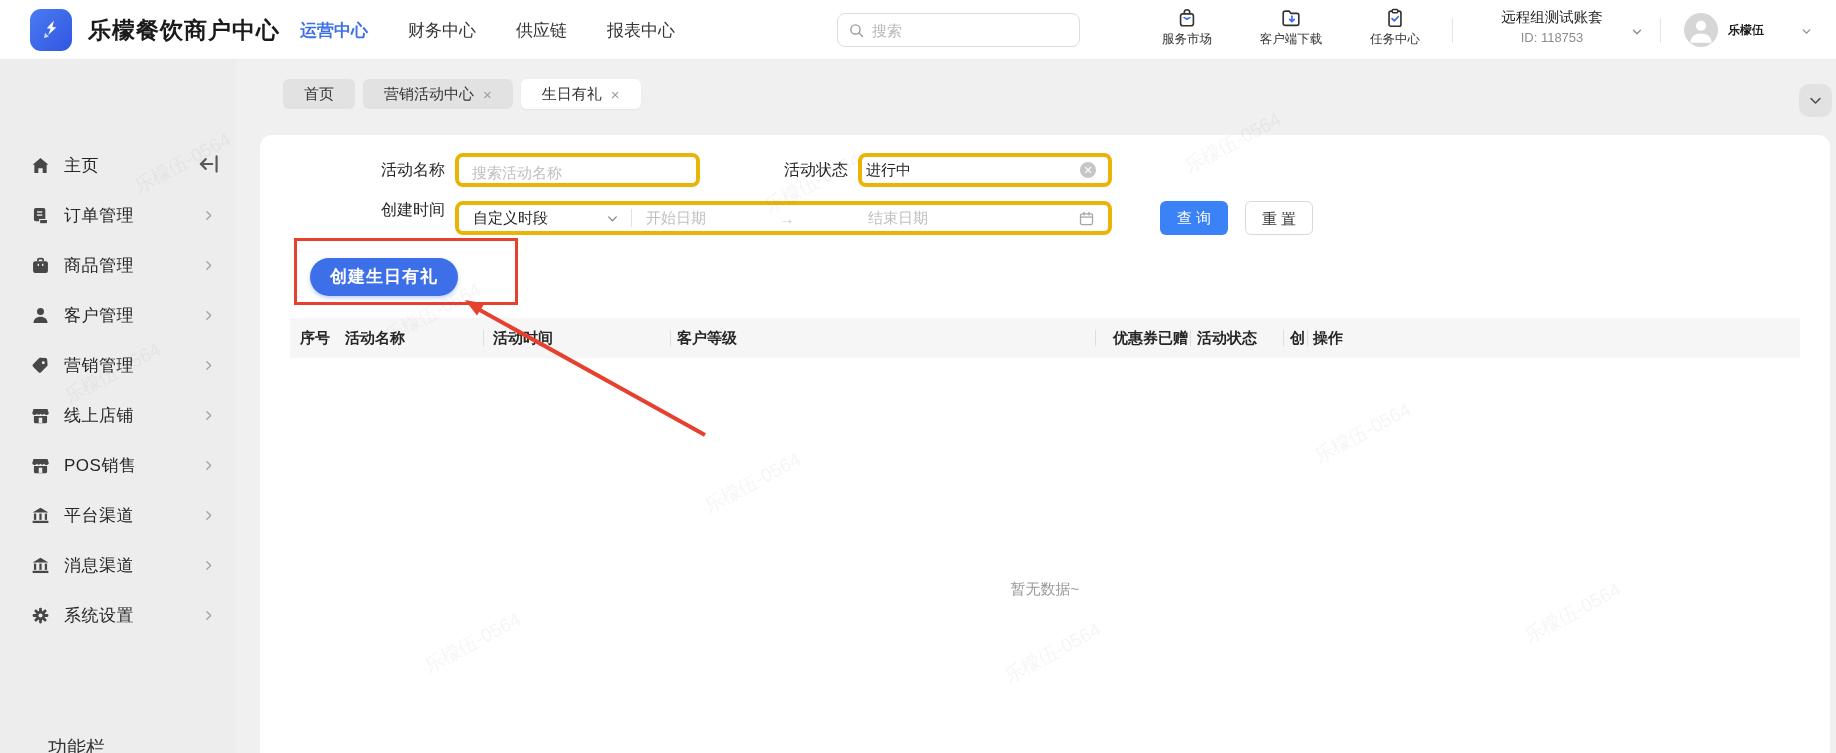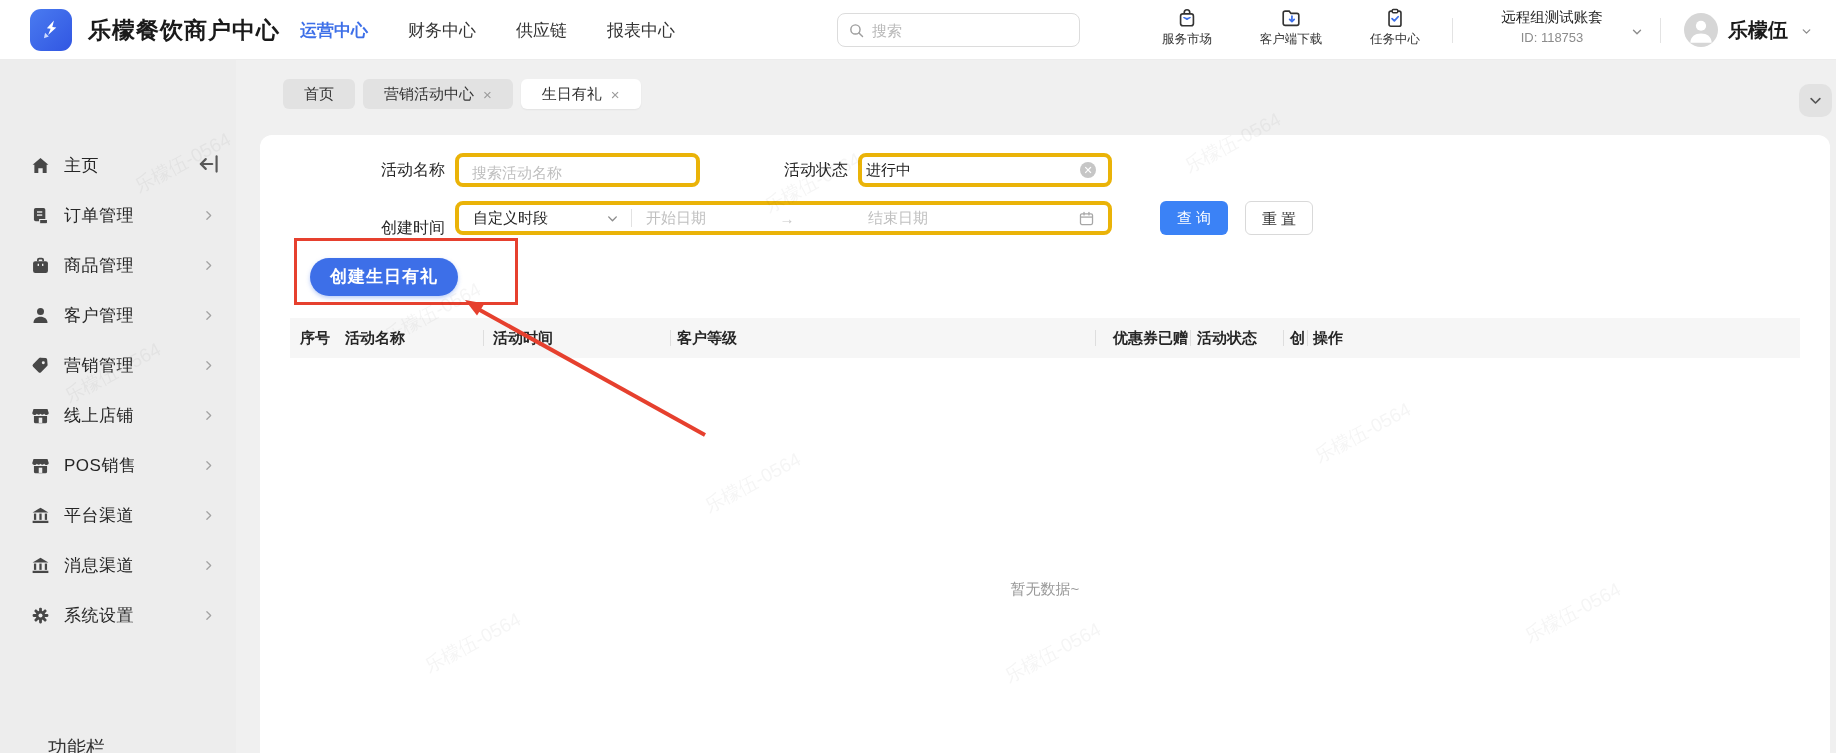--- a/index.html
+++ b/index.html
@@ -22,21 +22,21 @@
   #hdr-search input::placeholder { color:#b9b9b9; }
   #hdr-tools { position:absolute; left:1148px; top:7px; display:flex; gap:26px; }
   .tool { width:78px; display:flex; flex-direction:column; align-items:center; cursor:pointer; }
   .tool .tlabel { font-size:12.5px; color:#333; margin-top:2px; }
   .vdiv { position:absolute; top:18px; width:1px; height:25px; background:#e3e3e3; }
   #account { position:absolute; left:1478px; top:8px; width:148px; text-align:center; cursor:pointer; }
   #account .acc-name { font-size:14.5px; color:#262626; }
   #account .acc-id { font-size:13px; color:#8c8c8c; margin-top:3px; }
   #avatar { position:absolute; left:1684px; top:13px; width:34px; height:34px; border-radius:50%;
     background:#d6d6d6; overflow:hidden; }
-  #username { position:absolute; left:1728px; top:0; line-height:60px; font-size:20px; font-weight:600; color:#1a1a1a; }
+  #username { position:absolute; left:1728px; top:0; line-height:60px; font-size:12px; font-weight:600; color:#1a1a1a; }
 
   
   #sidebar { position:absolute; left:0; top:60px; width:236px; height:693px; background:#ededed; z-index:5; }
   .side-item { position:absolute; left:0; width:236px; height:50px; display:flex; align-items:center; cursor:pointer; }
   .side-item .sicon { position:absolute; left:30px; width:21px; height:21px; }
   .side-item .slabel { position:absolute; left:64px; font-size:17px; font-weight:500; color:#262626; letter-spacing:0.5px; }
   .side-item .schev { position:absolute; left:202px; width:13px; height:13px; }
   #collapse-btn { position:absolute; left:196px; top:11px; width:26px; height:26px; cursor:pointer; }
 
   
@@ -327,21 +327,21 @@
   <div class="finput" id="input-activity-name">
     <input placeholder="搜索活动名称" style="">
   </div>
 
   <div class="flabel" style="left:488px; top:18px">活动状态</div>
   <div class="finput" id="select-status">
     <span class="sel-val">进行中</span>
     <span class="clear-circle">✕</span>
   </div>
 
-  <div class="flabel" style="left:85px; top:76px">创建时间</div>
+  <div class="flabel" style="left:85px; top:58px">创建时间</div>
   <div class="finput" id="range-combo">
     <div class="seg1">
       <span>自定义时段</span>
       <svg width="13" height="13" viewBox="0 0 24 24">
         <polyline points="5,9 12,16 19,9" fill="none" stroke="#8c8c8c" stroke-width="2.6" stroke-linecap="round" stroke-linejoin="round"></polyline>
       </svg>
     </div>
     <div class="segdiv"></div>
     <span class="ph start-ph">开始日期</span>
     <span class="range-arrow">→</span>

